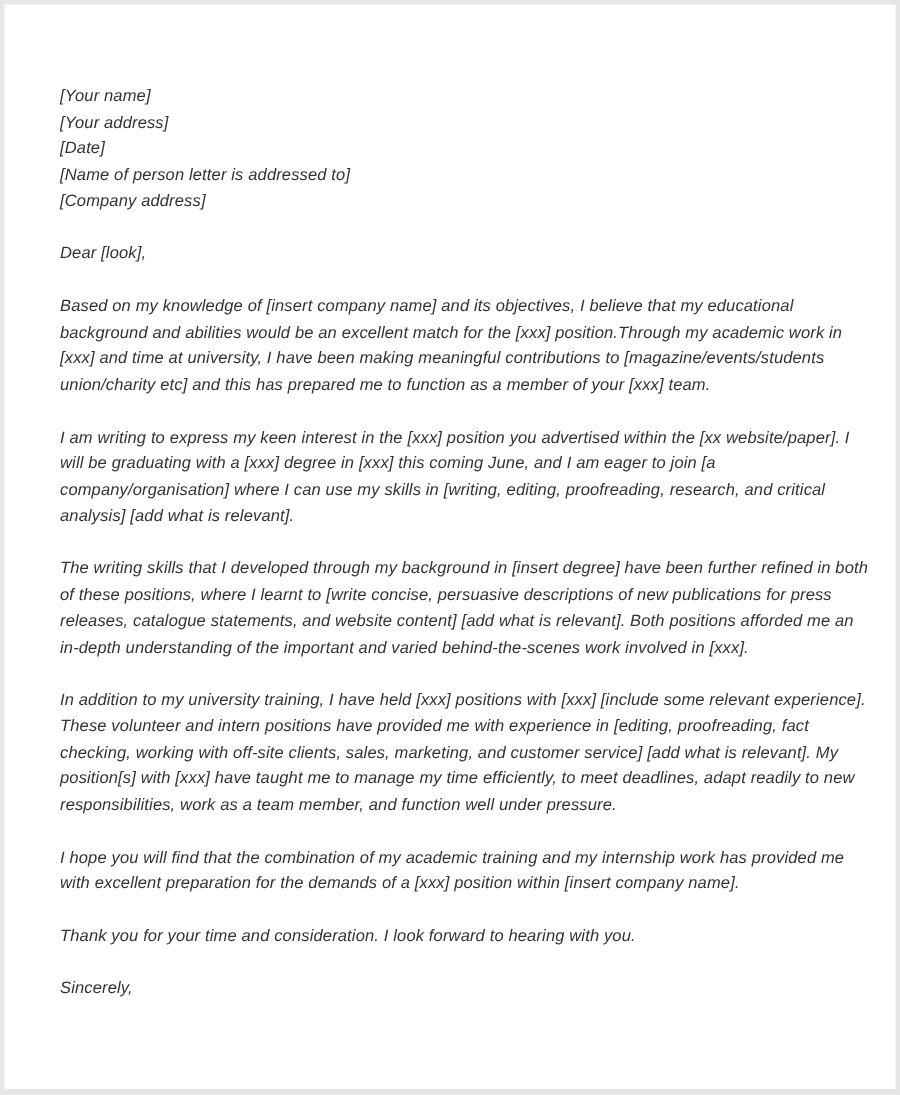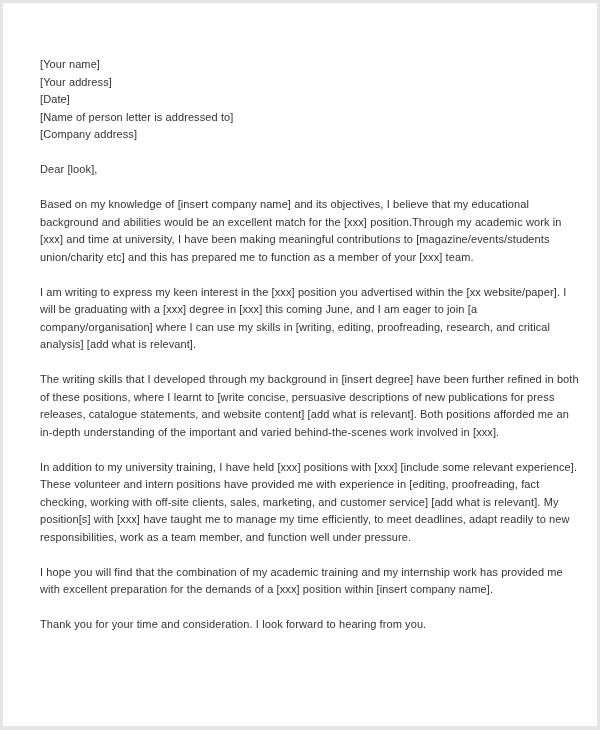--- a/index.html
+++ b/index.html
@@ -19,20 +19,21 @@
   .letter {
     box-sizing: border-box;
     width: 100%;
     height: 100%;
     padding: 53px 26px 0 37px;
     font-family: "Liberation Sans", "DejaVu Sans", sans-serif;
     font-size: 11px;
     line-height: 17.5px;
     color: #333333;
     letter-spacing: 0.1px;
+    font-style: italic;
   }
   .block {
     margin: 0 0 17.5px 0;
     white-space: pre; 
   }
 </style>
 </head>
 <body>
 
 <div class="page">
@@ -55,15 +56,16 @@
 of these positions, where I learnt to [write concise, persuasive descriptions of new publications for press
 releases, catalogue statements, and website content] [add what is relevant]. Both positions afforded me an
 in-depth understanding of the important and varied behind-the-scenes work involved in [xxx].</div>
     <div class="block">In addition to my university training, I have held [xxx] positions with [xxx] [include some relevant experience].
 These volunteer and intern positions have provided me with experience in [editing, proofreading, fact
 checking, working with off-site clients, sales, marketing, and customer service] [add what is relevant]. My
 position[s] with [xxx] have taught me to manage my time efficiently, to meet deadlines, adapt readily to new
 responsibilities, work as a team member, and function well under pressure.</div>
     <div class="block">I hope you will find that the combination of my academic training and my internship work has provided me
 with excellent preparation for the demands of a [xxx] position within [insert company name].</div>
-    <div class="block">Thank you for your time and consideration. I look forward to hearing from you.</div>
+    <div class="block">Thank you for your time and consideration. I look forward to hearing with you.</div>
+    <div class="block">Sincerely,</div>
   </div>
 </div>
 
 </body></html>

